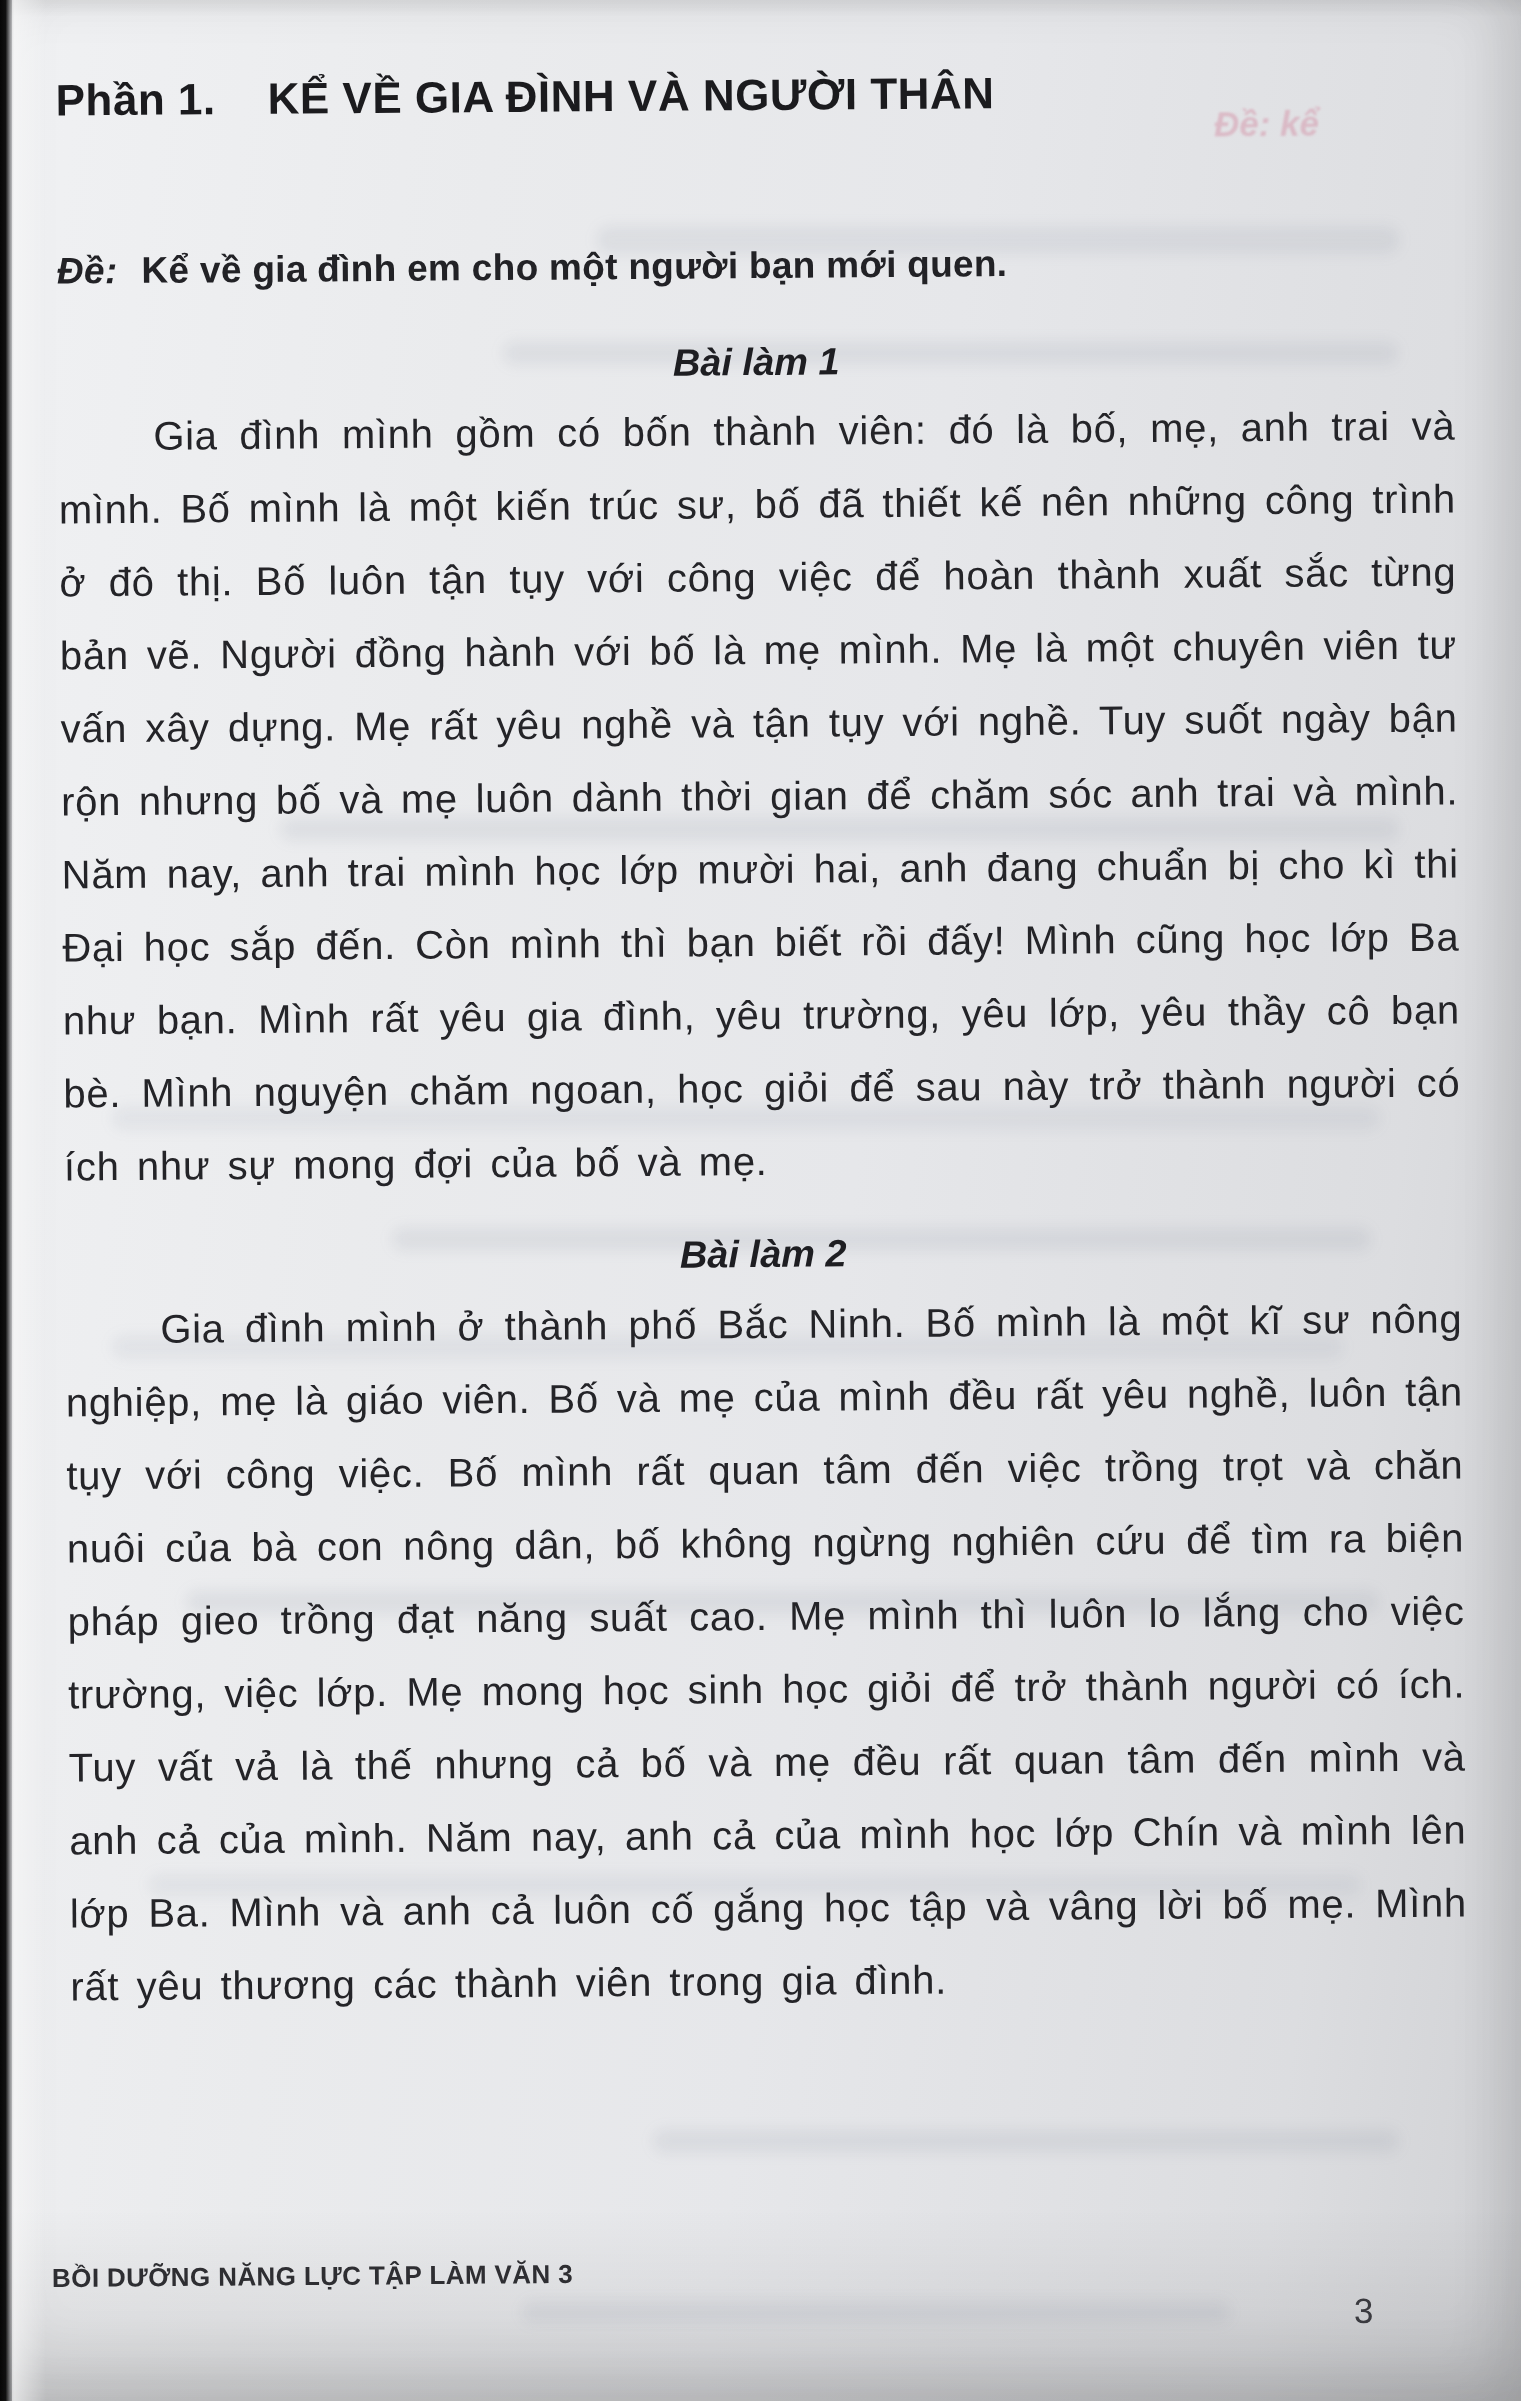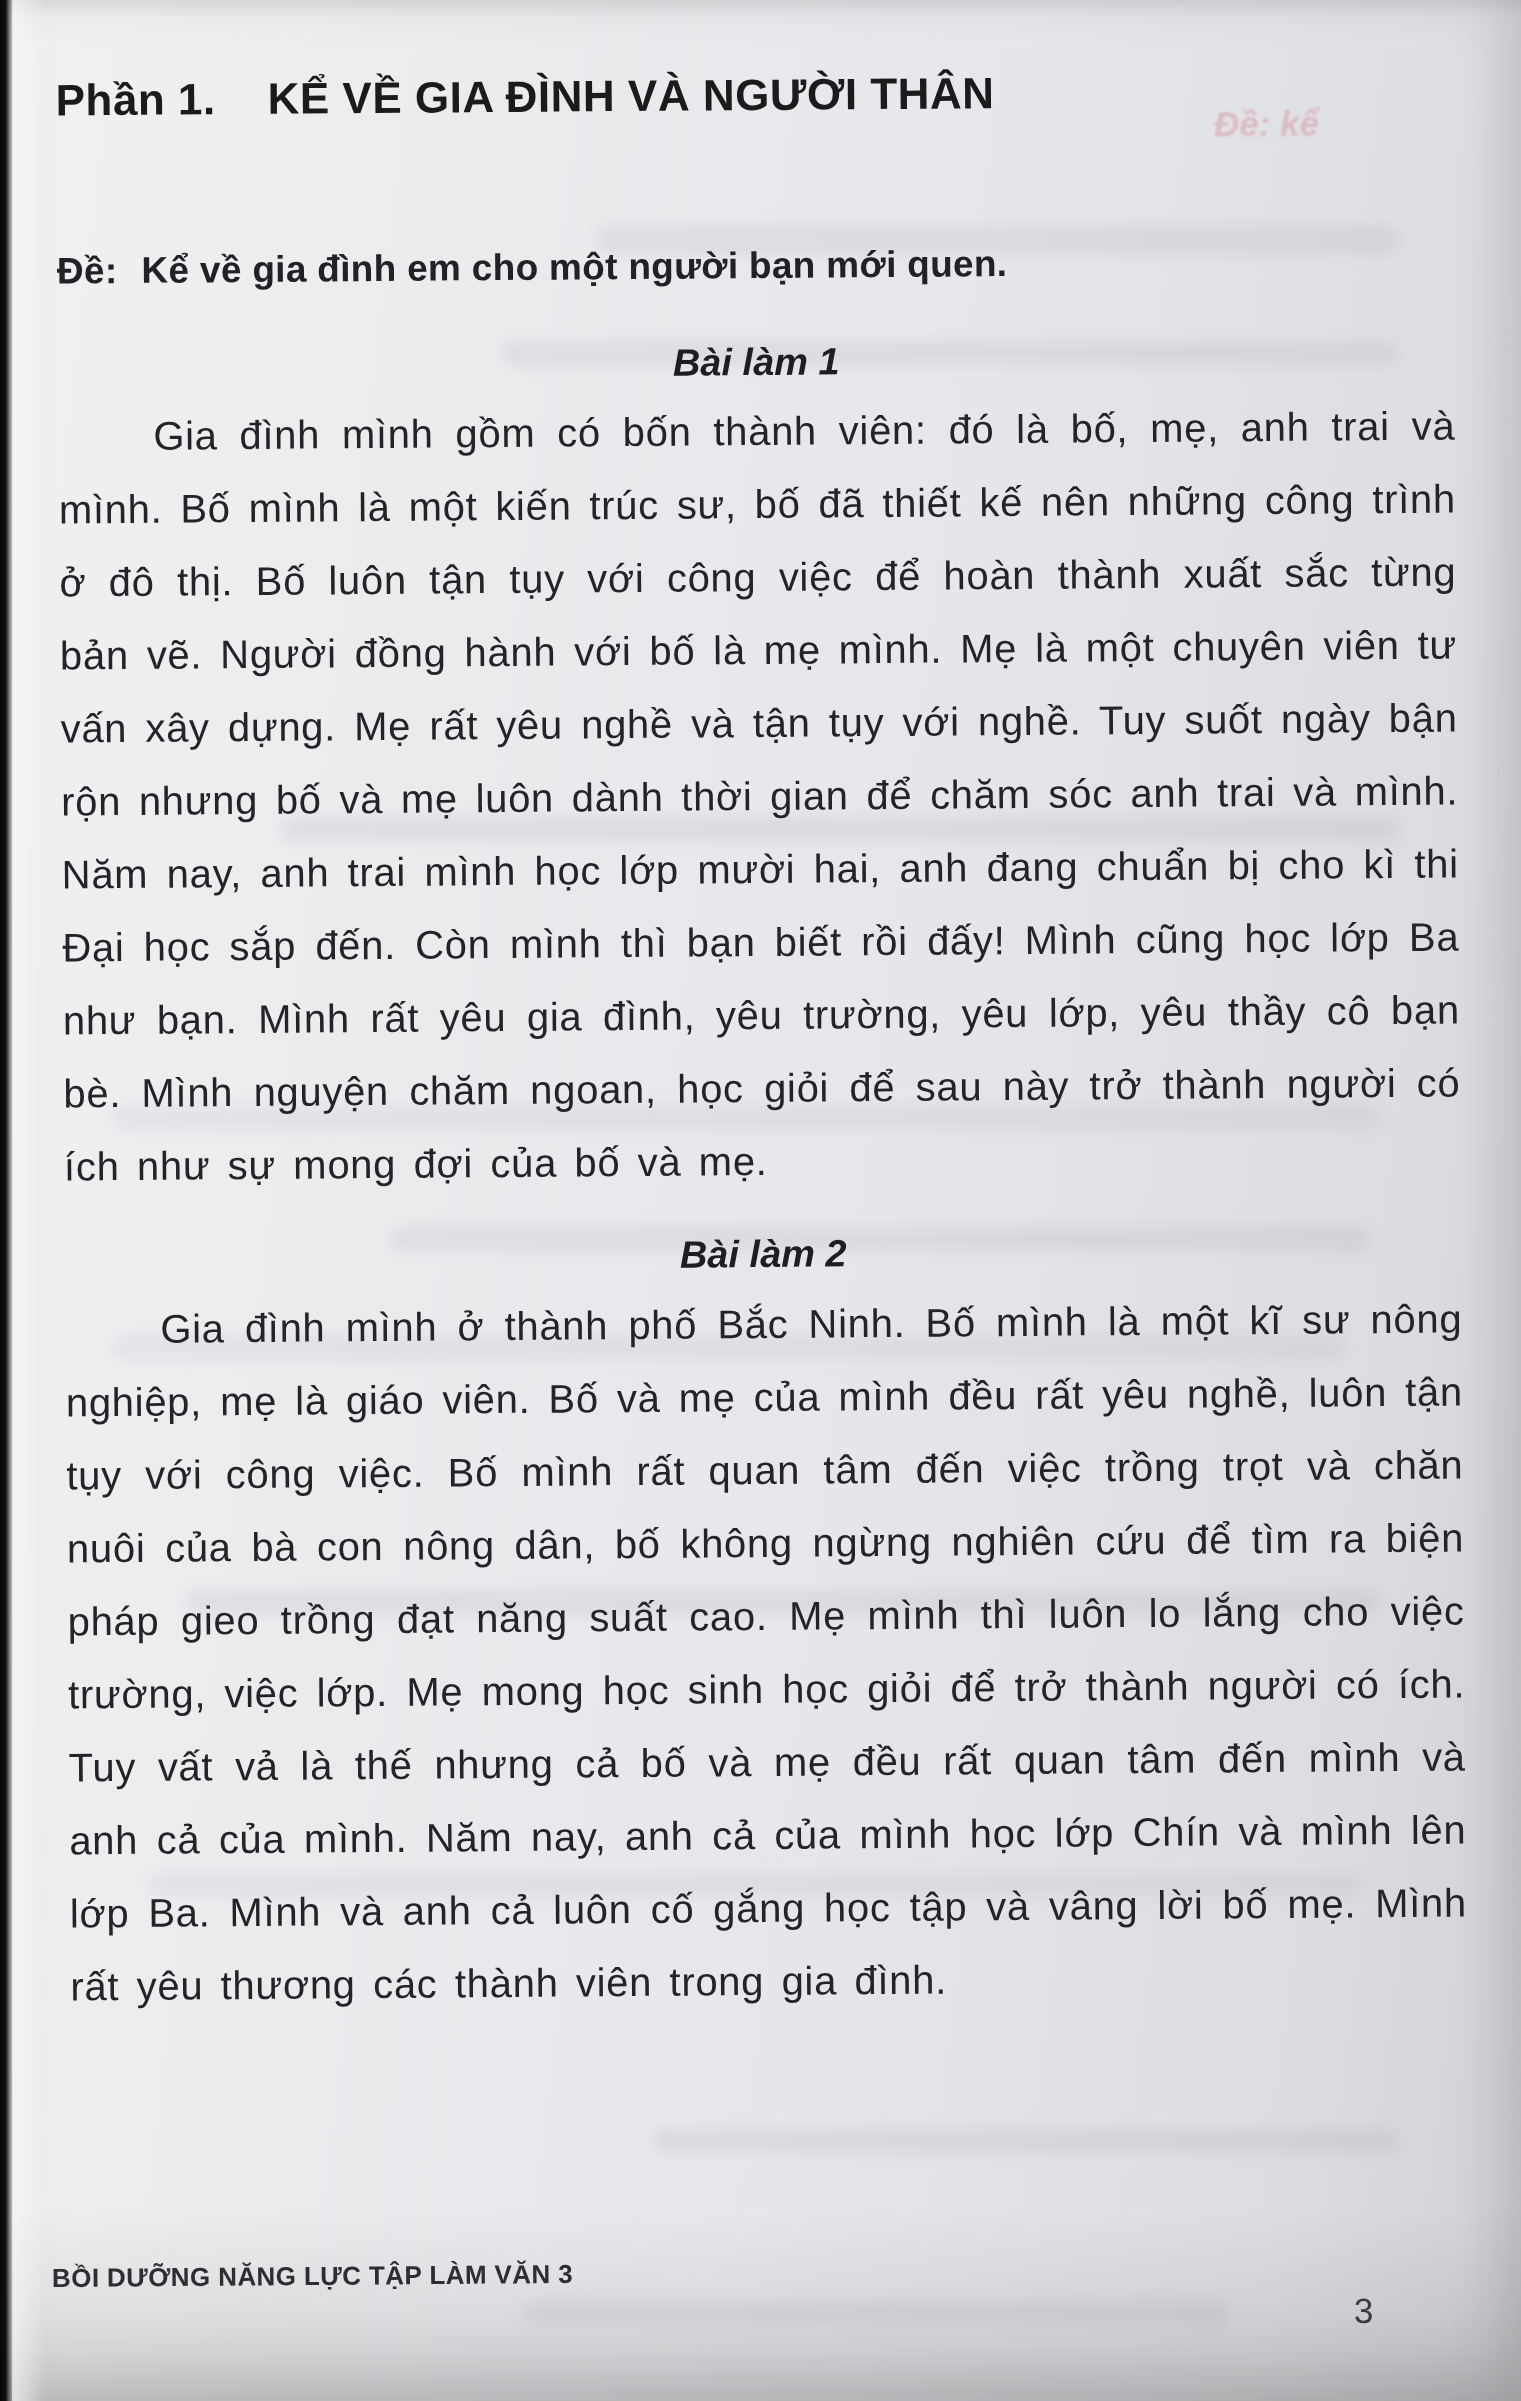--- a/index.html
+++ b/index.html
@@ -34,21 +34,21 @@
   .title-row{
     display:flex;align-items:baseline;
     font-weight:bold;font-size:44px;line-height:56px;color:#1b1b1e;
     letter-spacing:0.5px;white-space:nowrap;
   }
   .title-row .part-label{margin-right:52px;}
   .prompt-row{
     margin-top:119px;font-size:37px;line-height:48px;font-weight:bold;color:#222226;
     letter-spacing:0.3px;
   }
-  .prompt-row .prompt-label{margin-right:24px;margin-top:44px;}
+  .prompt-row .prompt-label{font-style:italic;margin-right:24px;margin-top:44px;}
   .essay-heading{
     margin-top:48px;text-align:center;
     font-size:38px;line-height:48px;font-weight:bold;font-style:italic;color:#1e1e22;
   }
   .essay-heading.second{margin-top:32px;}
   .essay-body{
     margin:9.3px 0 0 0;
     font-size:40px;line-height:73px;
     text-align:justify;text-indent:95px;
     letter-spacing:0.7px;word-spacing:5.6px;

